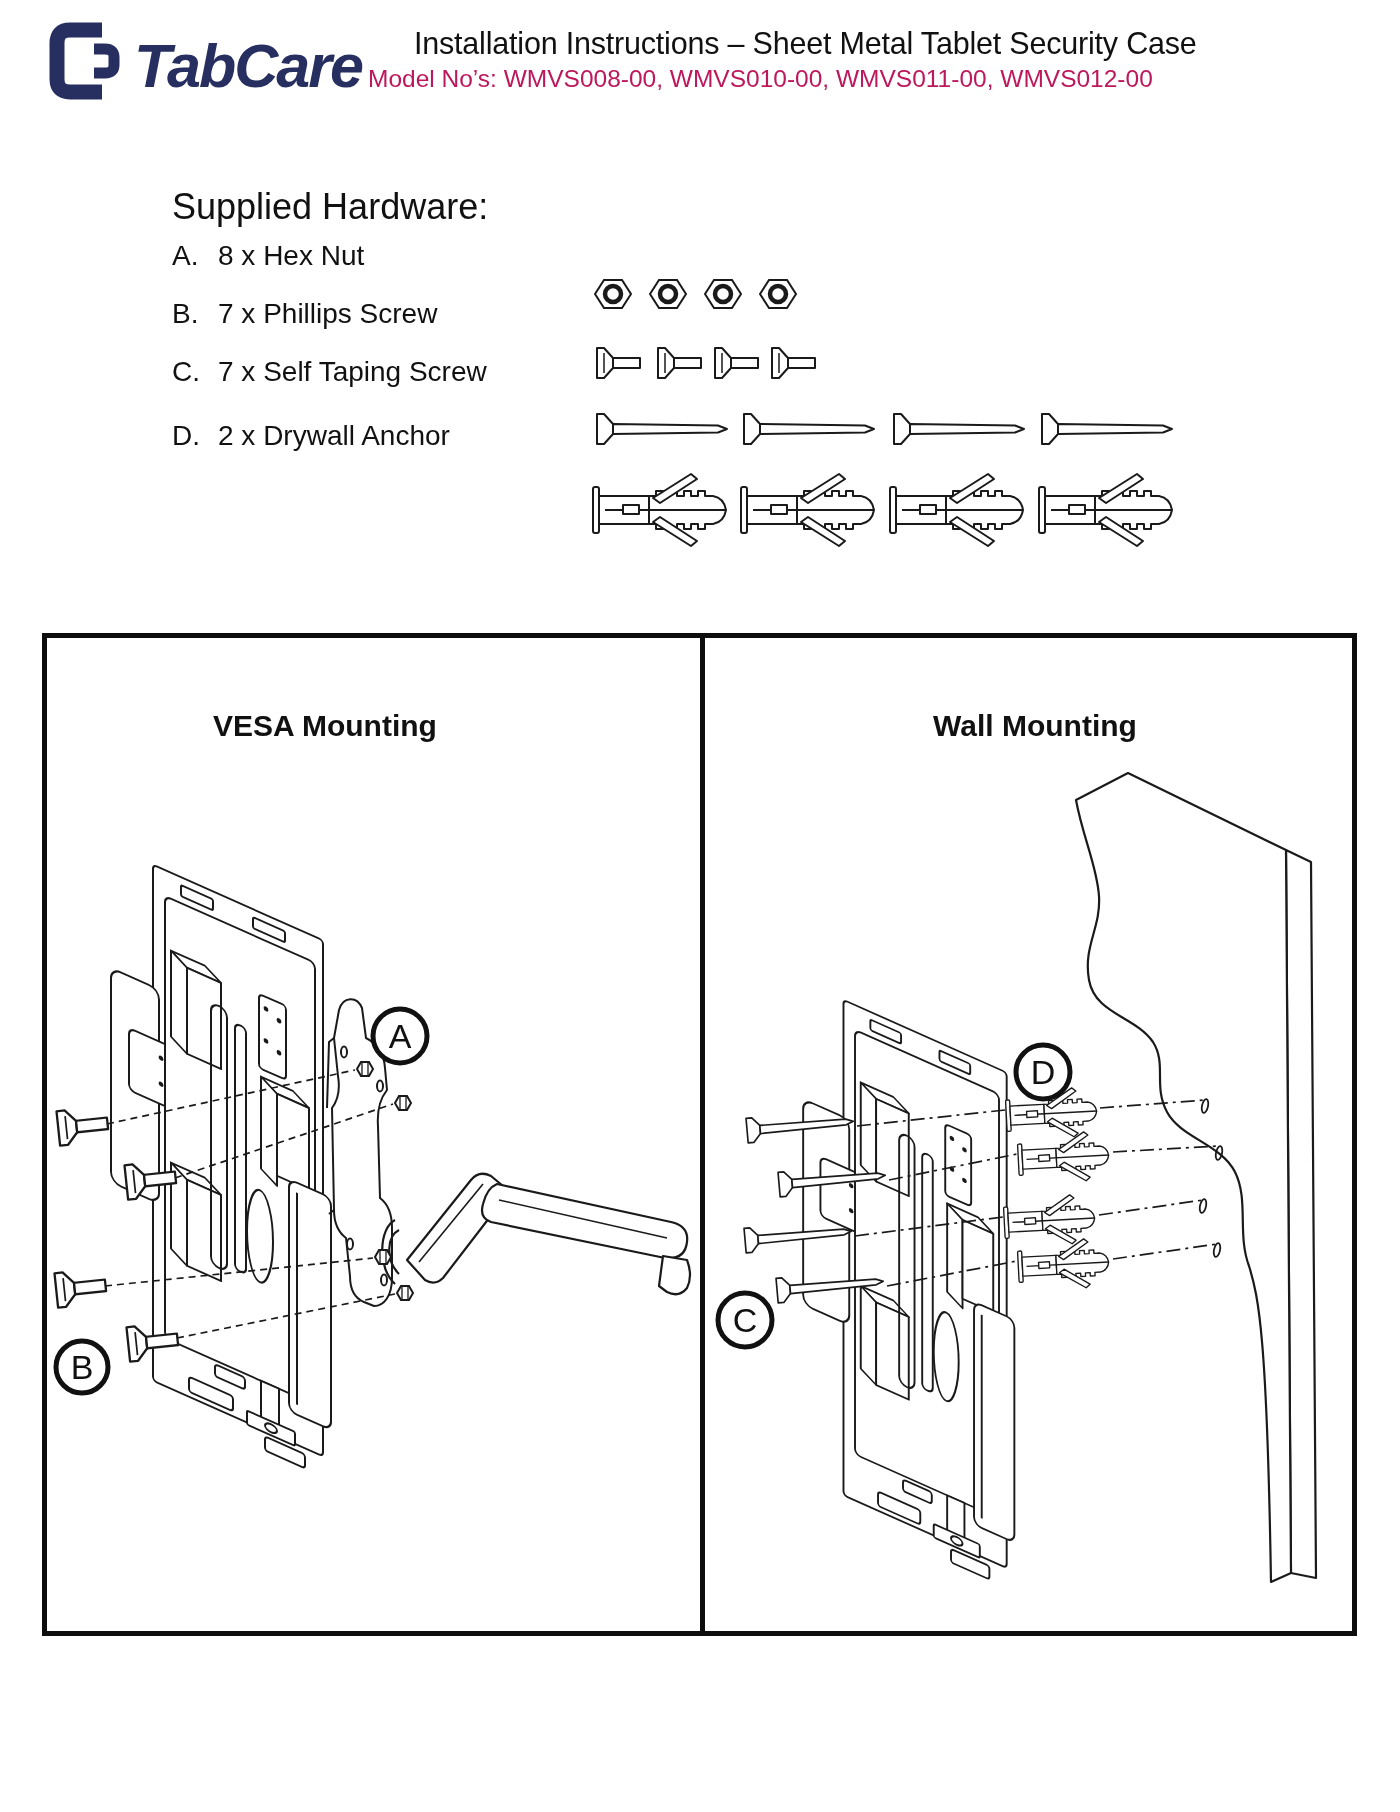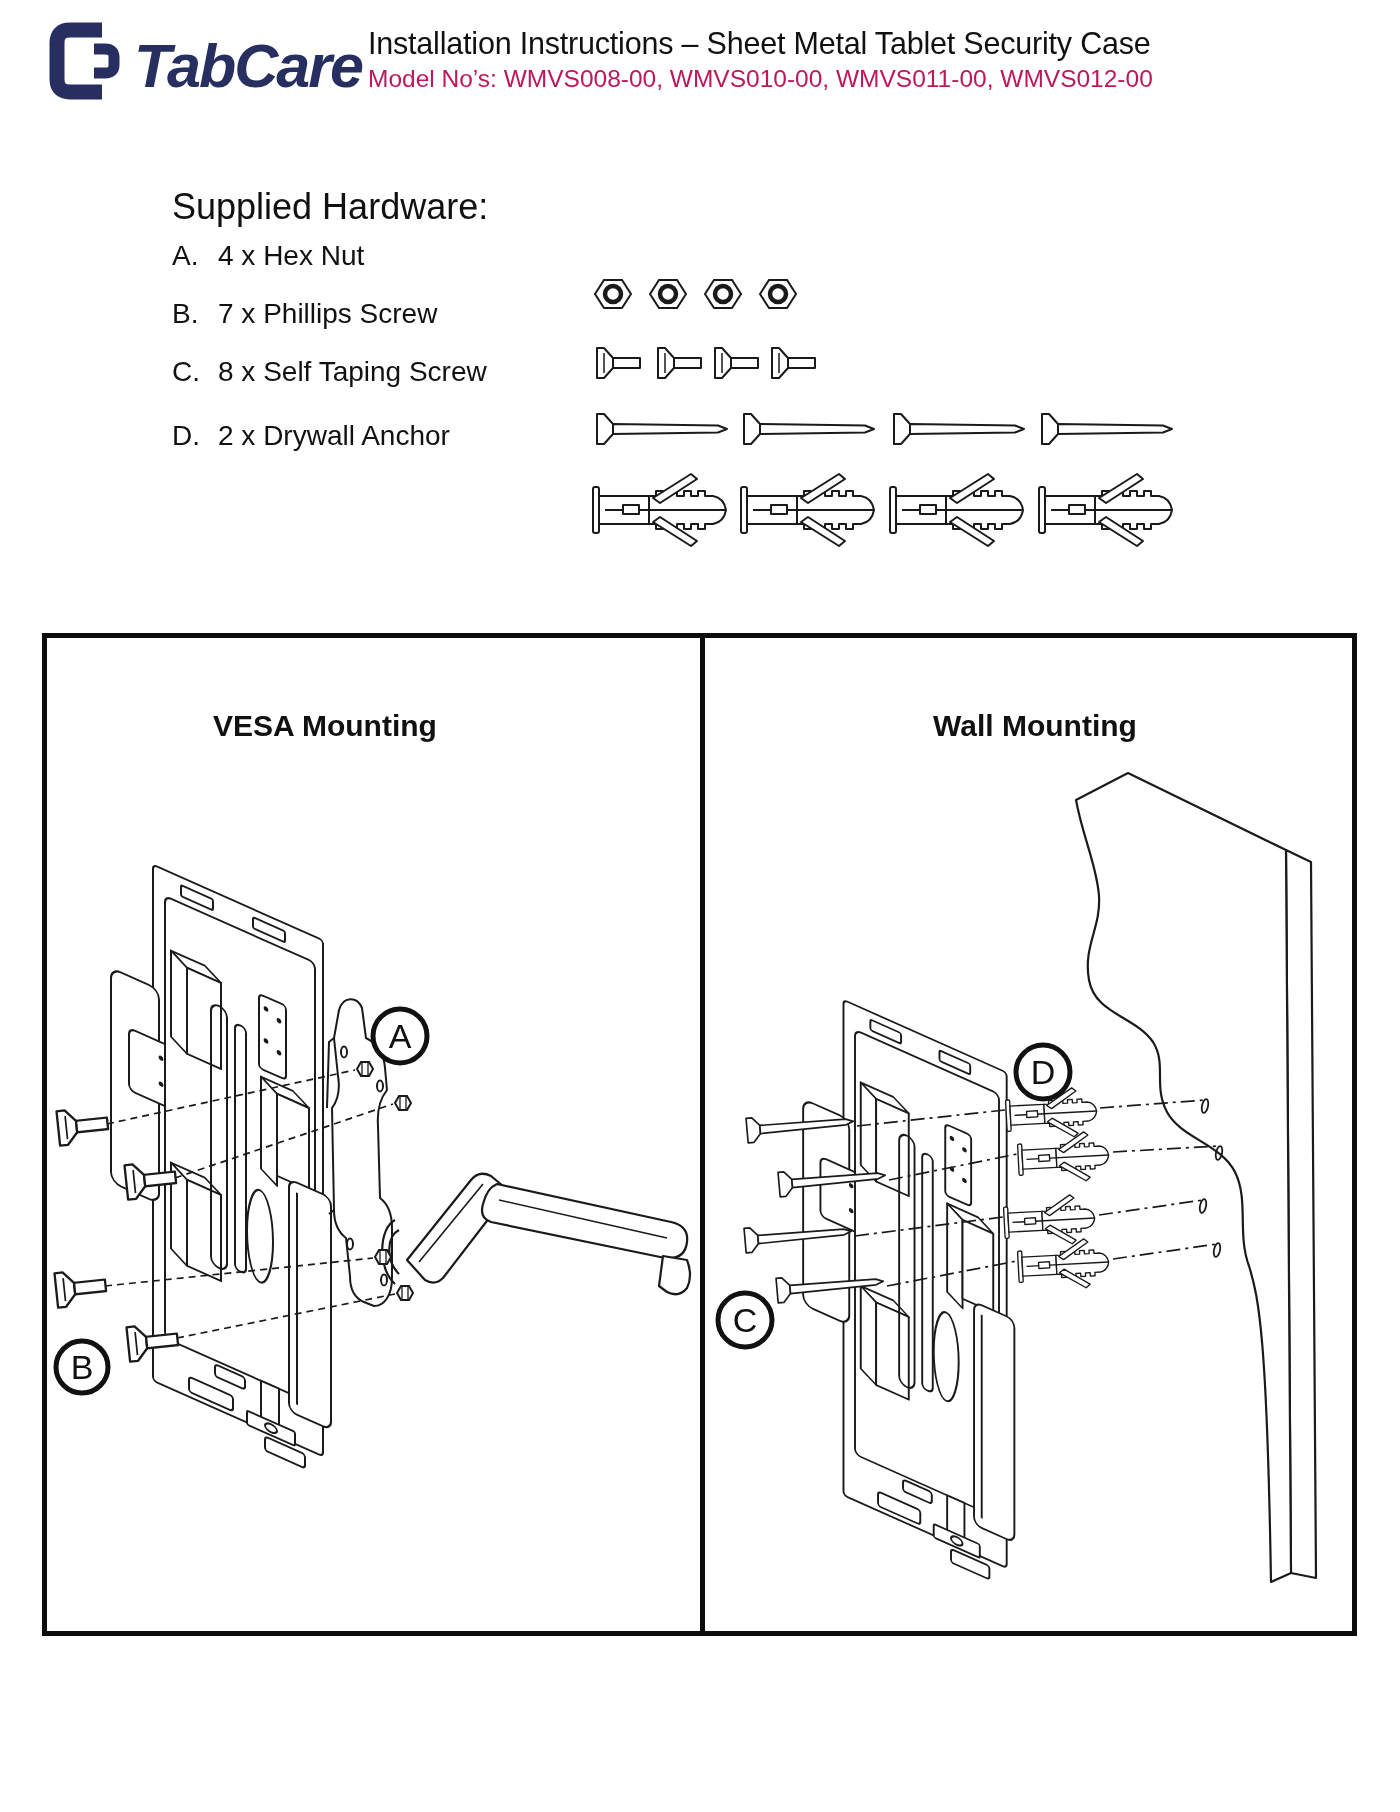--- a/index.html
+++ b/index.html
@@ -2,21 +2,21 @@
 <html><head>
 <meta charset="utf-8">
 <style>
   html,body{margin:0;padding:0;}
   body{width:1400px;height:1812px;background:#ffffff;position:relative;
        font-family:"Liberation Sans", sans-serif;color:#111;overflow:hidden;}
   .abs{position:absolute;}
   
   #logo{left:44px;top:18px;font-style:italic;}
   #titleblock{left:368px;top:26px;}
-  #page-title{font-size:30.5px;line-height:34px;color:#111;letter-spacing:-0.2px;}
+  #page-title{font-size:30.5px;line-height:34px;color:#111;letter-spacing:-0.2px;margin-left:46px;}
   #page-subtitle{font-size:24.5px;line-height:28px;margin-top:5px;color:#be185d;}
   
   #hw-heading{left:172px;top:186px;font-size:36px;}
   .hw-row{left:172px;font-size:28px;display:flex;}
   .hw-letter{width:46px;}
   #row-a{top:240px;} #row-b{top:298px;} #row-c{top:356px;} #row-d{top:420px;}
   #hw-icons{left:585px;top:228px;}
   
   #diagram-box{left:42px;top:633px;width:1315px;height:1003px;border:5px solid #0d0d0d;
                box-sizing:border-box;background:#fff;}
@@ -108,29 +108,29 @@
 </div>
 <div class="abs" id="titleblock">
   <div id="page-title">Installation Instructions – Sheet Metal Tablet Security Case</div>
   <div id="page-subtitle">Model No’s: WMVS008-00, WMVS010-00, WMVS011-00, WMVS012-00</div>
 </div>
 
 <div class="abs" id="hw-heading">Supplied Hardware:</div>
 
 <div class="abs hw-row" id="row-a">
   <span class="hw-letter">A.</span>
-  <span>4 x Hex Nut</span>
+  <span>8 x Hex Nut</span>
 </div>
 <div class="abs hw-row" id="row-b">
   <span class="hw-letter">B.</span>
   <span>7 x Phillips Screw</span>
 </div>
 <div class="abs hw-row" id="row-c">
   <span class="hw-letter">C.</span>
-  <span>8 x Self Taping Screw</span>
+  <span>7 x Self Taping Screw</span>
 </div>
 <div class="abs hw-row" id="row-d">
   <span class="hw-letter">D.</span>
   <span>2 x Drywall Anchor</span>
 </div>
 
 <div class="abs" id="hw-icons">
   <svg width="600" height="330" viewBox="0 0 600 330">
     <g>
       <use href="#ic-hexnut" x="10" y="50"></use>

